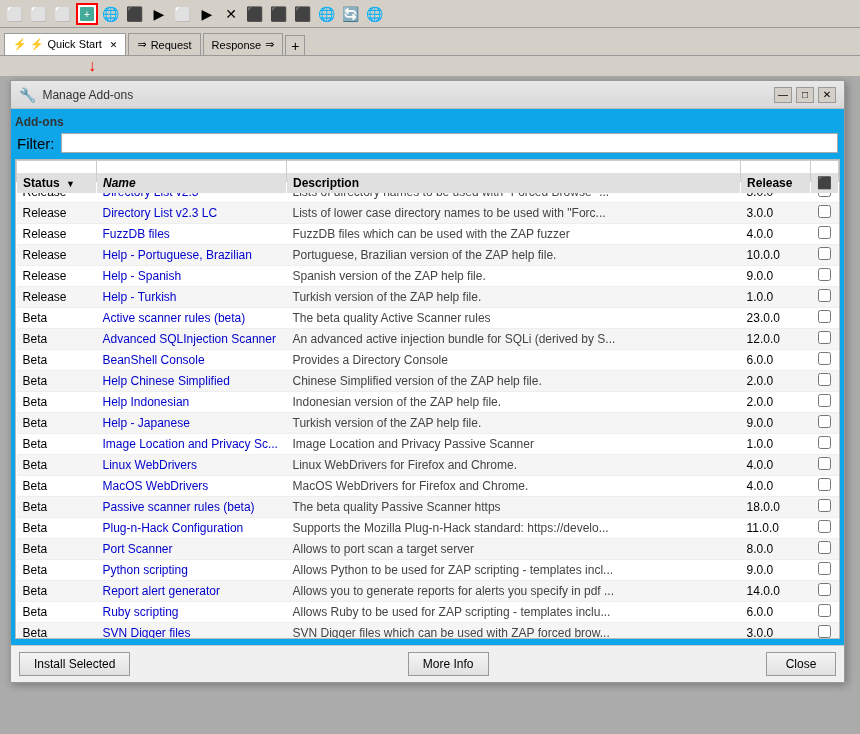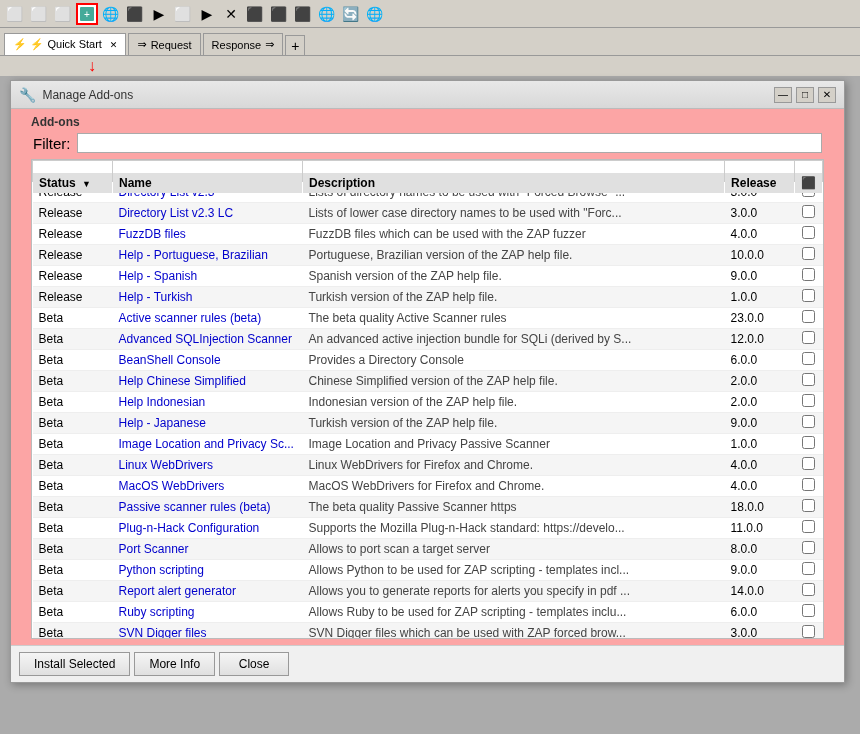--- a/index.html
+++ b/index.html
@@ -151,22 +151,22 @@
       font-size: 12px;
     }
     .dialog-tab.active {
       background: #f0f0f0;
       border-bottom: 1px solid #f0f0f0;
       font-weight: normal;
     }
 
     
     .dialog-content {
-      padding: 6px 20px;
-      background: #fca5a5;
+      padding: 6px 4px;
+      background: #0ea5e9;
     }
     .section-label {
       font-size: 12px;
       font-weight: bold;
       margin-bottom: 4px;
       color: #333;
     }
 
     
     .filter-row {
@@ -215,21 +215,21 @@
       background: #e0e0e0;
     }
     thead th {
       padding: 3px 6px;
       border: 1px solid #ccc;
       font-weight: bold;
       text-align: left;
       white-space: nowrap;
     }
     thead th:first-child { width: 80px; }
-    thead th:nth-child(2) { width: 190px; }
+    thead th:nth-child(2) { width: 190px; font-style: italic; }
     thead th:nth-child(3) { }
     thead th:nth-child(4) { width: 70px; }
     thead th:nth-child(5) { width: 24px; }
 
     tbody tr:nth-child(even) { background: #f5f5f5; }
     tbody tr:nth-child(odd) { background: #fff; }
 
     tbody td {
       padding: 2px 6px;
       border-bottom: 1px solid #eee;
@@ -265,21 +265,21 @@
     
     .corner-cell {
       width: 20px;
       text-align: center;
     }
 
     
     .dialog-footer {
       padding: 6px 8px;
       display: flex;
-      justify-content: flex-start;
+      justify-content: space-between;
       gap: 4px;
       background: #f0f0f0;
       border-top: 1px solid #ccc;
     }
     .footer-btn {
       padding: 4px 14px;
       border: 1px solid #999;
       background: linear-gradient(to bottom, #f5f5f5, #e0e0e0);
       cursor: pointer;
       font-size: 12px;

